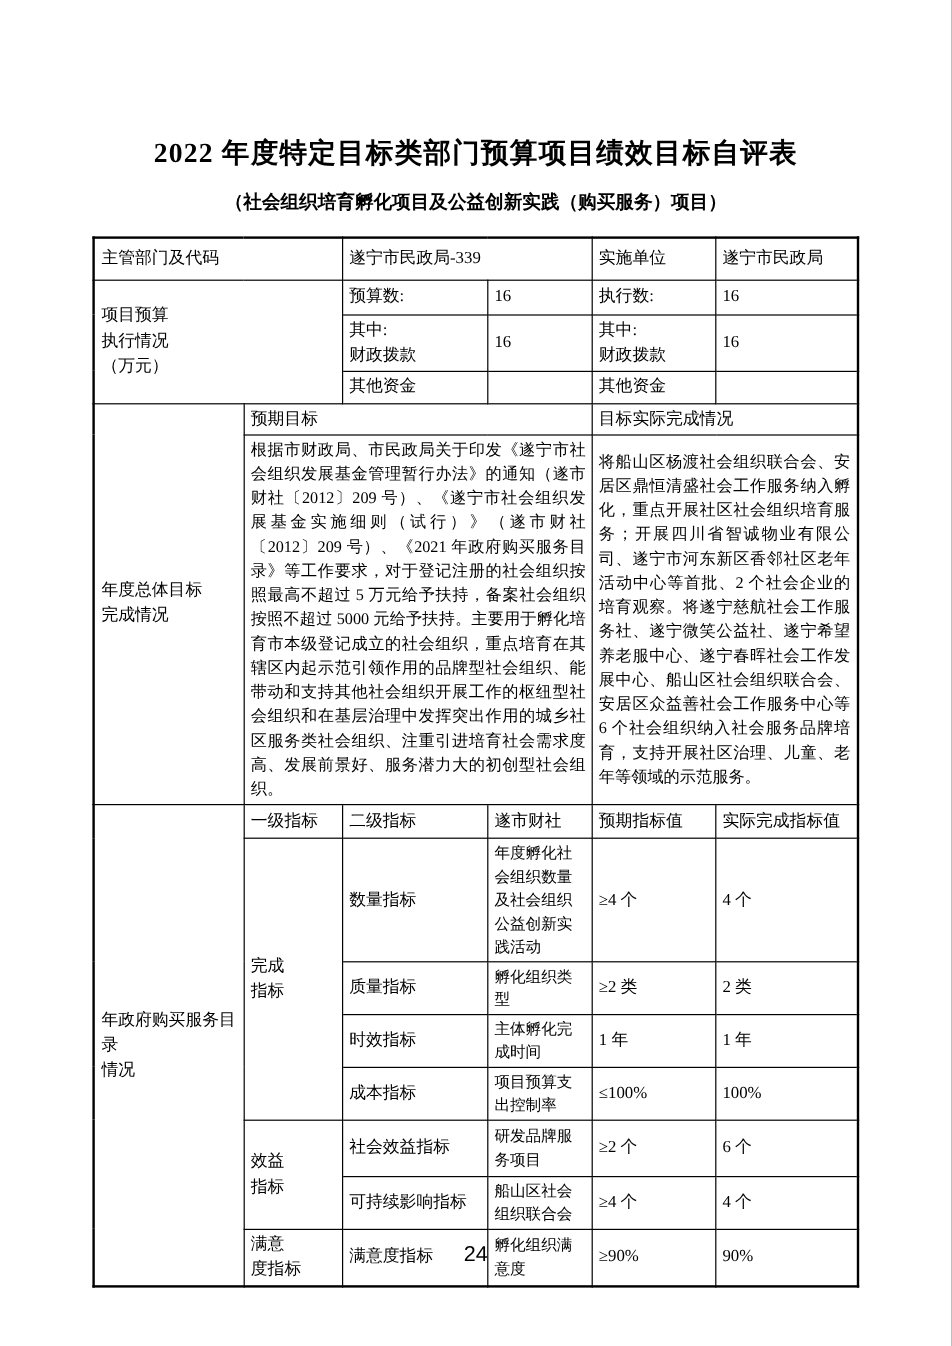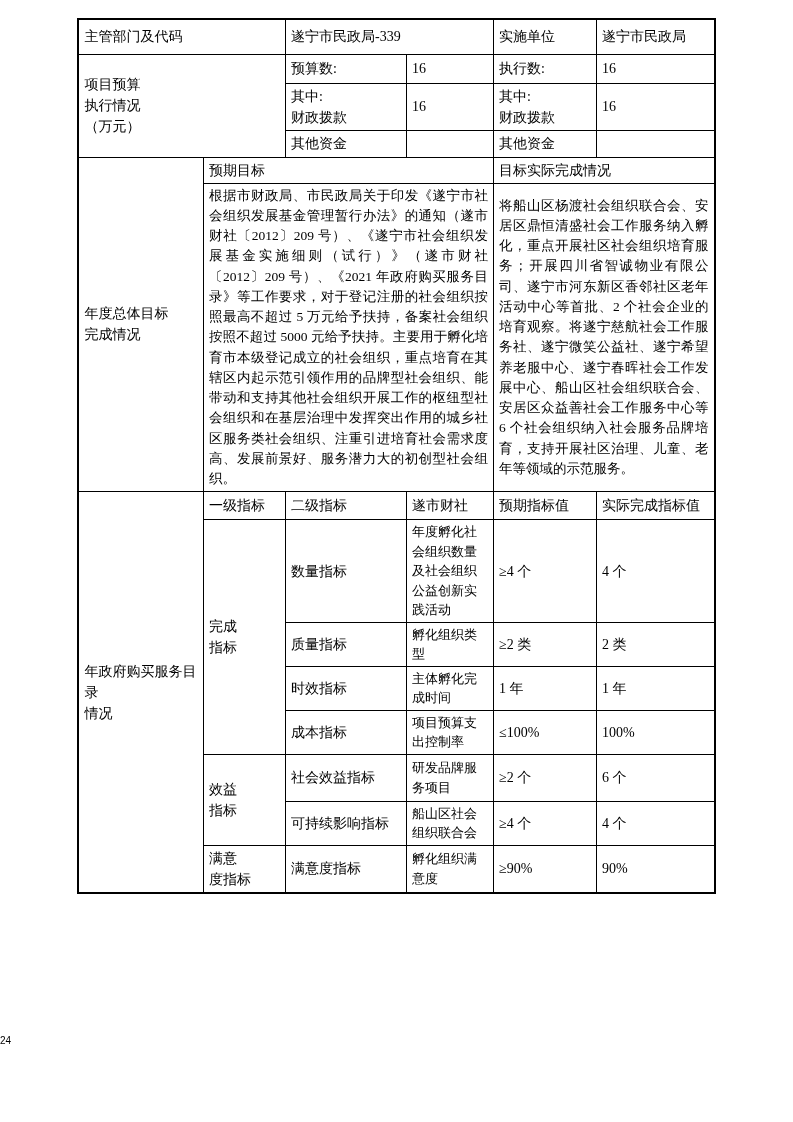--- a/index.html
+++ b/index.html
@@ -68,29 +68,32 @@
   tr.r-i3      { height: 43px; }
   tr.r-i4      { height: 41px; }
   tr.r-i5      { height: 47px; }
   tr.r-i6      { height: 43px; padding-left: 24px; }
   tr.r-i7      { height: 42px; }
   .page-number {
     position: absolute;
     left: 0;
     right: 0;
     top: 1035px;
-    font-size: 10px;
+    text-align: center;
+    font-size: 18px;
     font-family: "Liberation Sans", "DejaVu Sans", sans-serif;
   }
 </style>
 </head>
 <body>
 
 <div class="page">
 
+  <div class="doc-title">2022 年度特定目标类部门预算项目绩效目标自评表</div>
+  <div class="doc-subtitle">（社会组织培育孵化项目及公益创新实践（购买服务）项目）</div>
 
   <table class="main">
     <colgroup>
       <col style="width:125px">
         <col style="width:82px">
         <col style="width:121px">
       <col style="width:87px">
         <col style="width:103px">
         <col style="width:118px">
     </colgroup>

